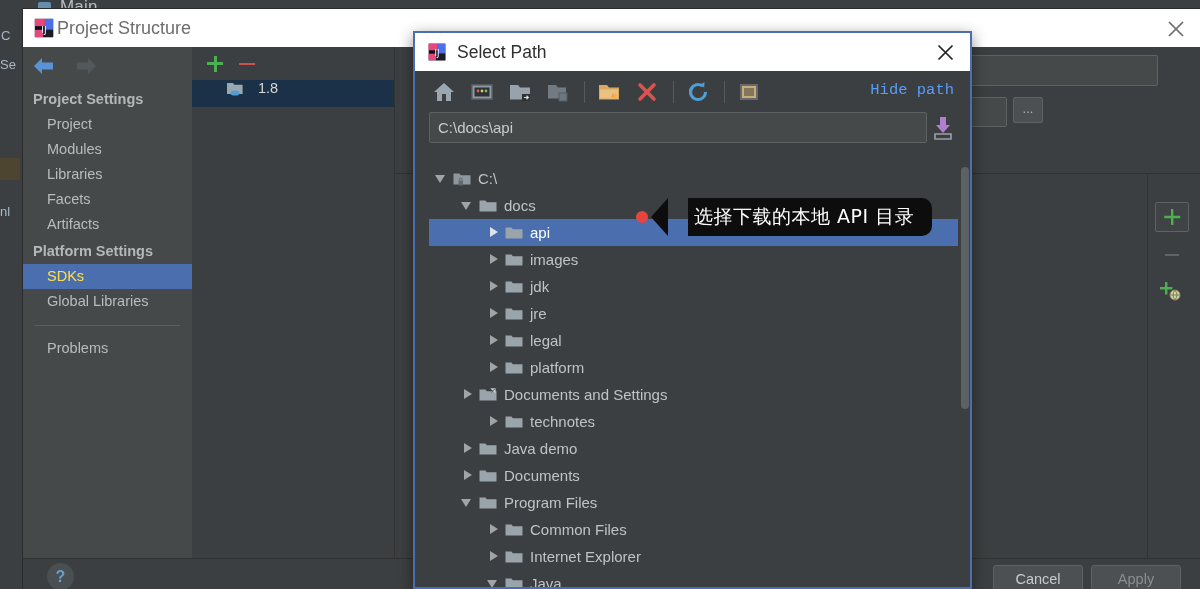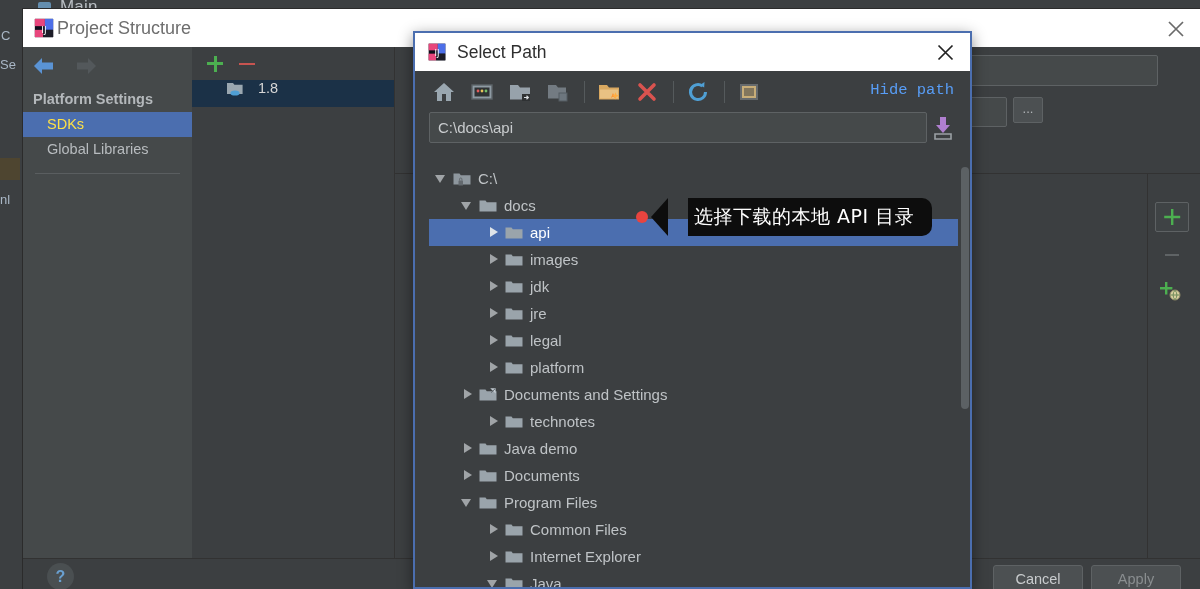--- a/index.html
+++ b/index.html
@@ -255,21 +255,21 @@
 <div id="root">
 
   <div class="ide-bg">
     <div class="ide-left-strip"></div>
     <div class="ide-topbar">
       <div class="ide-tab-icon"></div>
       <div class="ide-main-title">Main</div>
     </div>
     <div class="ide-frag" style="left:1px; top:28px;">C</div>
     <div class="ide-frag" style="left:0px; top:57px;">Se</div>
-    <div class="ide-frag" style="left:0px; top:192px;">nl</div>
+    <div class="ide-frag" style="left:0px; top:204px;">nl</div>
     <div style="position:absolute;left:0;top:158px;width:20px;height:22px;background:#4e4530;"></div>
   </div>
 
   <div class="ps-window">
 
     <div class="ps-titlebar">
       <div class="ps-title-icon">
         <svg viewBox="0 0 24 24" width="22" height="22">
           <path d="M2 2 h20 v20 h-20 z" fill="#0d0d1a"></path>
           <path d="M2 2 h11 v8 h-11 z" fill="#e8467c"></path>
@@ -296,28 +296,37 @@
               <path d="M11 3 L3 11 L11 19 L11 14.5 L22 14.5 L22 7.5 L11 7.5 Z" fill="#5a93d4"></path>
             </svg>
           </div>
           <div class="nav-arrow">
             <svg viewBox="0 0 26 22" width="26" height="22">
               <path d="M15 3 L23 11 L15 19 L15 14.5 L4 14.5 L4 7.5 L15 7.5 Z" fill="#53585b"></path>
             </svg>
           </div>
         </div>
 
+        <div>
+          <div class="ps-group">Project Settings</div>
+          <div class="ps-item">Project</div>
+          <div class="ps-item">Modules</div>
+          <div class="ps-item">Libraries</div>
+          <div class="ps-item">Facets</div>
+          <div class="ps-item">Artifacts</div>
+        </div>
 
         <div>
           <div class="ps-group">Platform Settings</div>
           <div class="ps-item selected">SDKs</div>
           <div class="ps-item">Global Libraries</div>
         </div>
 
         <div class="ps-sep"></div>
+        <div class="ps-item">Problems</div>
       </div>
 
       <div class="ps-sdklist">
         <div class="sdk-toolbar">
           <div class="tb-plus"></div>
           <div class="tb-minus"></div>
         </div>
         <div class="sdk-row selected">
           <span class="tree-icon">
             <svg viewBox="0 0 18 16" width="18" height="16">

